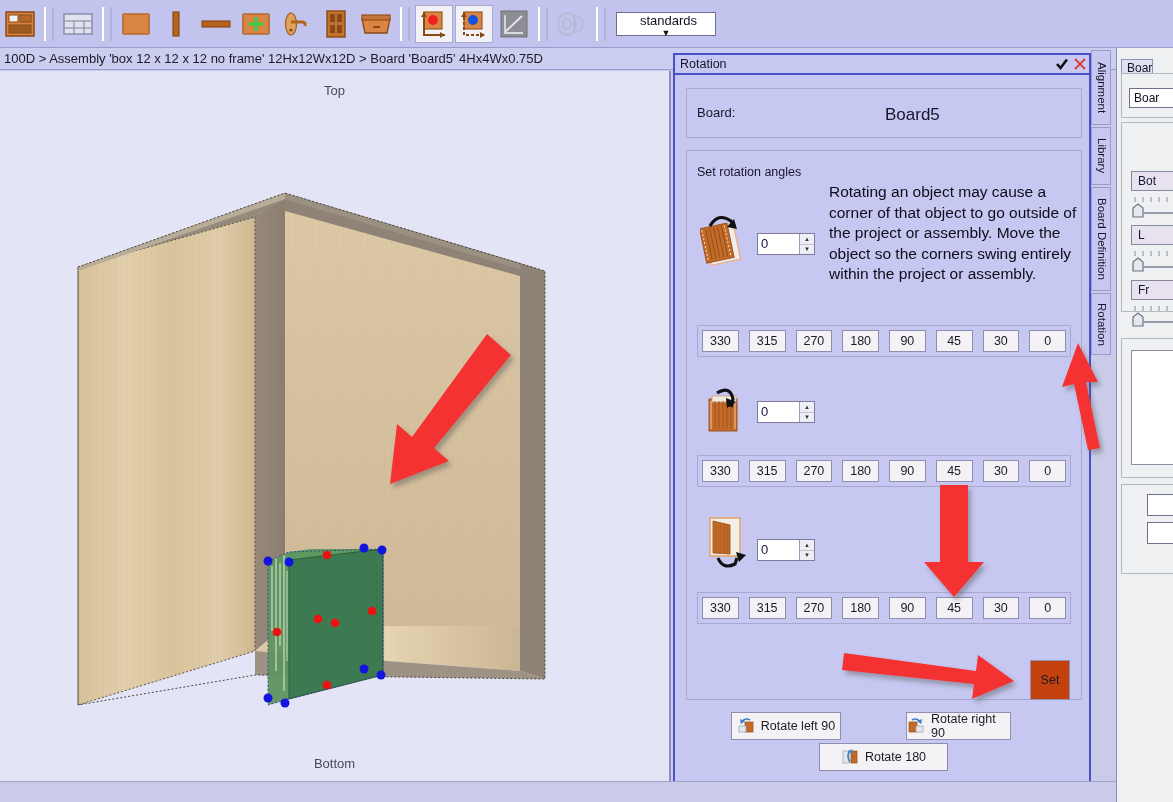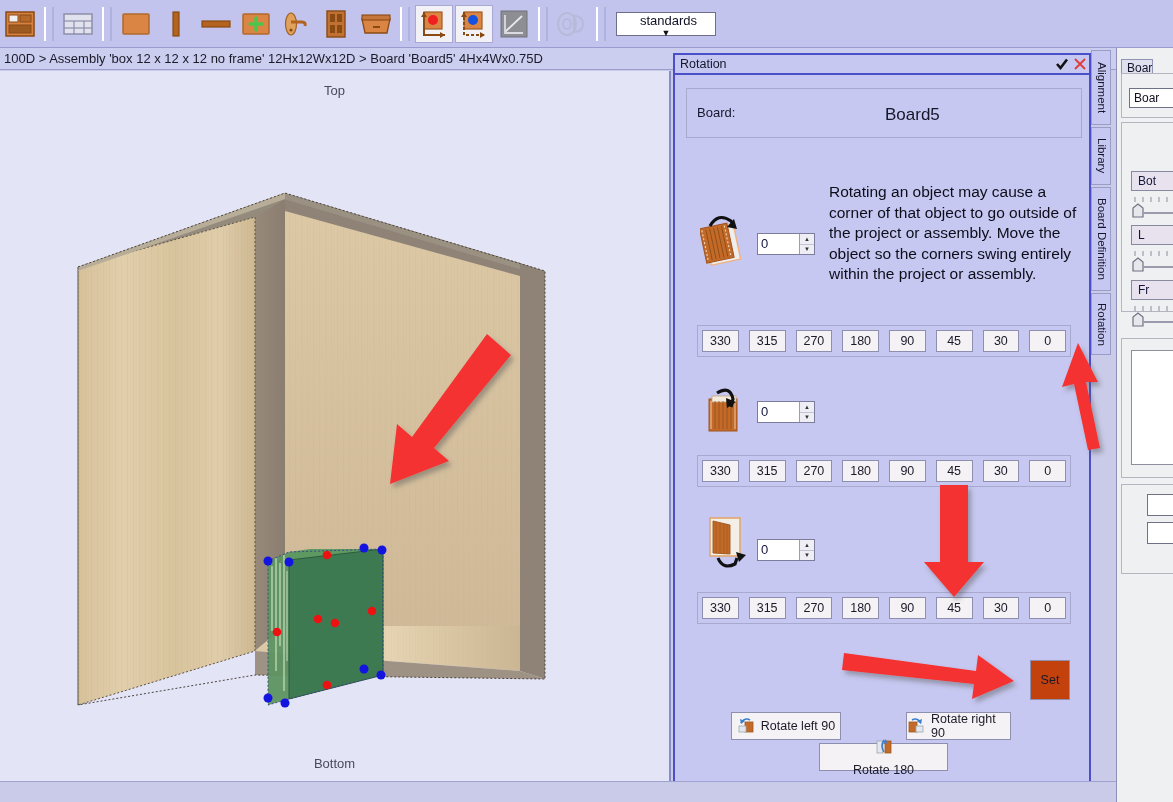--- a/index.html
+++ b/index.html
@@ -486,20 +486,23 @@
           </svg>
       </span>
     </div>
   </div>
 
   <div class="group-box" style="left:686px; top:88px; width:396px; height:50px;">
     <span style="position:absolute;left:10px;top:16px;font-size:13px;color:#16162a;">Board:</span>
     <span style="position:absolute;left:198px;top:16px;font-size:17px;color:#16162a;">Board5</span>
   </div>
 
+  <div class="group-box" style="left:686px; top:150px; width:396px; height:550px;">
+    <span style="position:absolute;left:10px;top:14px;font-size:12.5px;color:#16162a;">Set rotation angles</span>
+  </div>
 
   <div id="notice-text">Rotating an object may cause a corner of that object to go outside of the project or assembly. Move the object so the corners swing entirely within the project or assembly.</div>
 
   <div style="position:absolute;left:700px;top:210px;width:55px;height:60px;">
     <svg width="55" height="60" viewBox="0 0 55 60">
       <g transform="rotate(-12 25 38)">
         <rect x="8" y="16" width="30" height="36" fill="#eeeeee" stroke="#f0b080" stroke-width="1.4"></rect>
         <rect x="4" y="14" width="28" height="35" fill="#c36a28" stroke="#a05520" stroke-width="1"></rect>
         <line x1="6" y1="16" x2="6" y2="47" stroke="#f5e0c8" stroke-width="1" stroke-dasharray="2 2"></line>
         <line x1="29" y1="16" x2="29" y2="47" stroke="#f5e0c8" stroke-width="1" stroke-dasharray="2 2"></line>
@@ -621,21 +624,21 @@
       <svg width="18" height="16" viewBox="0 0 18 16">
         <rect x="2" y="5" width="8" height="10" fill="#c36a28" stroke="#9c5a1e" stroke-width="0.8"></rect>
         <rect x="9" y="9" width="7" height="6" fill="#e6e6ee" stroke="#9aa" stroke-width="0.8"></rect>
         <path d="M14 6 Q10 0 5 3" stroke="#3a7fd0" stroke-width="1.6" fill="none"></path>
         <path d="M15 2 l-1 5 l-4 -3 z" fill="#3a7fd0"></path>
       </svg>
     </span>
     <span>Rotate right 90</span>
   </div>
 
-  <div class="big-btn" style="left:819px; top:743px; width:129px;flex-direction:column;">
+  <div class="big-btn" style="left:819px; top:743px; width:129px;">
     <span>
       <svg width="18" height="16" viewBox="0 0 18 16">
         <rect x="2" y="3" width="6" height="12" fill="#e6e6ee" stroke="#9aa" stroke-width="0.8"></rect>
         <rect x="10" y="3" width="6" height="12" fill="#c36a28" stroke="#9c5a1e" stroke-width="0.8"></rect>
         <path d="M9 2 Q5 8 9 14" stroke="#3a7fd0" stroke-width="1.6" fill="none"></path>
         <path d="M11 1 l-3 3 l4 2 z" fill="#3a7fd0"></path>
       </svg>
     </span>
     <span>Rotate 180</span>
   </div>

